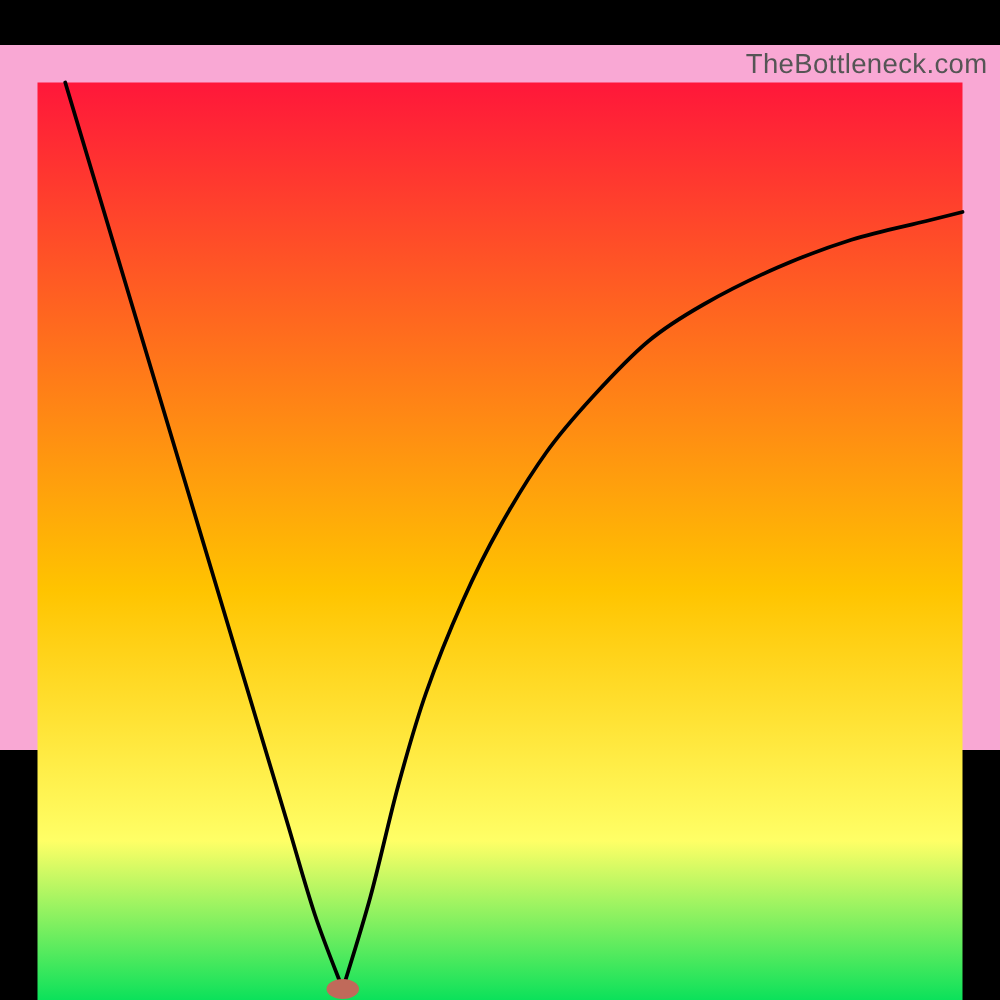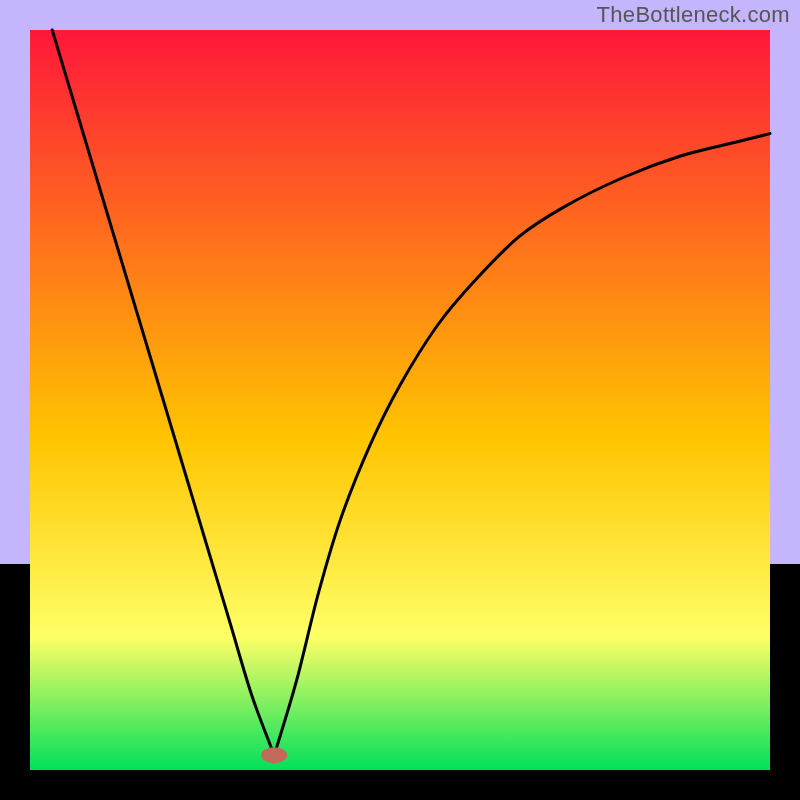--- a/index.html
+++ b/index.html
@@ -8,21 +8,22 @@
     width: 800px;
     height: 800px;
     background: #000;
     font-family: Arial, Helvetica, sans-serif;
     overflow: hidden;
   }
   .frame {
     position: relative;
     width: 800px;
     height: 564px;
-    background: #c4b5fd;
+    background: #f9a8d4;
+    margin-top: 36px;
   }
   .watermark {
     position: absolute;
     top: 2px;
     right: 10px;
     color: #555;
     font-size: 22px;
     font-weight: 400;
     letter-spacing: 0.3px;
     z-index: 3;

